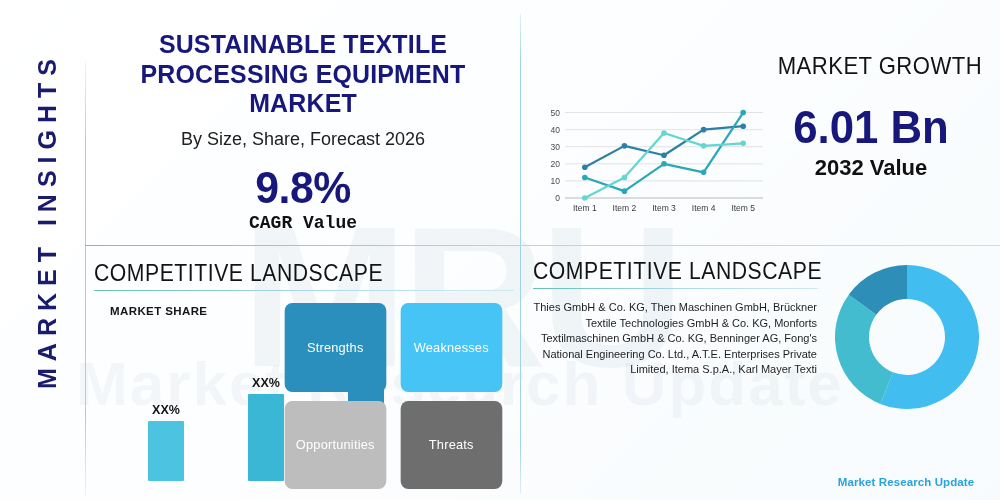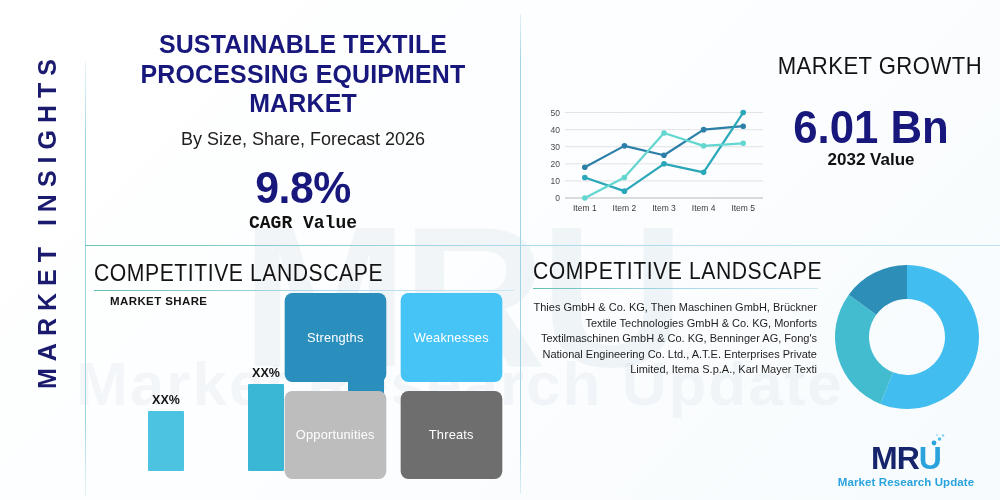--- a/index.html
+++ b/index.html
@@ -135,34 +135,34 @@
   }
   .growth-val{
     position:absolute;right:24px;top:104px;
     text-align:center;width:210px;
   }
   .growth-val .big{
     font-size:46px;font-weight:700;color:#17177c;line-height:1;
     transform:scaleX(.95);
   }
   .growth-val .cap{
-    font-size:17px;font-weight:700;color:#111;
+    font-size:22px;font-weight:700;color:#111;margin-top:5px;
   }
 
   
   .linechart{
     position:absolute;left:18px;top:98px;
     width:230px;height:122px;
   }
   .linechart svg{display:block;}
 
   
   .bl-head-wrap{margin:14px 0 0 8px;width:420px;}
   .bl-body{
-    position:relative;height:190px;
+    position:relative;margin-top:10px;height:190px;
   }
   .bars-block{
     position:absolute;left:10px;top:4px;width:185px;height:180px;
   }
   .bars-title{
     font-size:11.5px;font-weight:700;color:#151515;
     letter-spacing:.4px;margin-left:14px;
   }
   .bars{
     position:absolute;left:8px;bottom:4px;
@@ -348,26 +348,17 @@
 
     <div class="donut">
       <svg id="donut-svg" width="150" height="150" viewBox="0 0 150 150">
           <path d="M75 3 A72 72 0 1 1 48.49503220670317 141.9439069839541 L61.01126699798223 110.33150646375356 A38 38 0 1 0 75 37 Z" fill="#41bdf0"></path>
           <path d="M48.49503220670317 141.9439069839541 A72 72 0 0 1 16.750776405003776 32.67946183494194 L44.257354213751995 52.66416041288603 A38 38 0 0 0 61.01126699798223 110.33150646375356 Z" fill="#43bcd0"></path>
           <path d="M16.750776405003776 32.67946183494194 A72 72 0 0 1 74.99999999999999 3 L75 37 A38 38 0 0 0 44.257354213751995 52.66416041288603 Z" fill="#2d8fb8"></path>
         </svg>
     </div>
 
     <div class="logo">
-      <div class="logo-mru">
-        <span>MR</span>
-          <span class="logo-u"><span>U</span><svg class="logo-drops" viewBox="0 0 16 14">
-              <circle cx="4" cy="10" r="2.4" fill="#2aa3dd"></circle>
-              <circle cx="9.5" cy="6" r="1.8" fill="#4fc0e8"></circle>
-              <circle cx="13" cy="2.5" r="1.3" fill="#7fd4f0"></circle>
-              <circle cx="7" cy="2" r="1" fill="#9bdef5"></circle>
-            </svg></span>
-      </div>
       <div class="logo-sub">Market Research Update</div>
     </div>
   </div>
 
 </div>
 
 </body></html>

